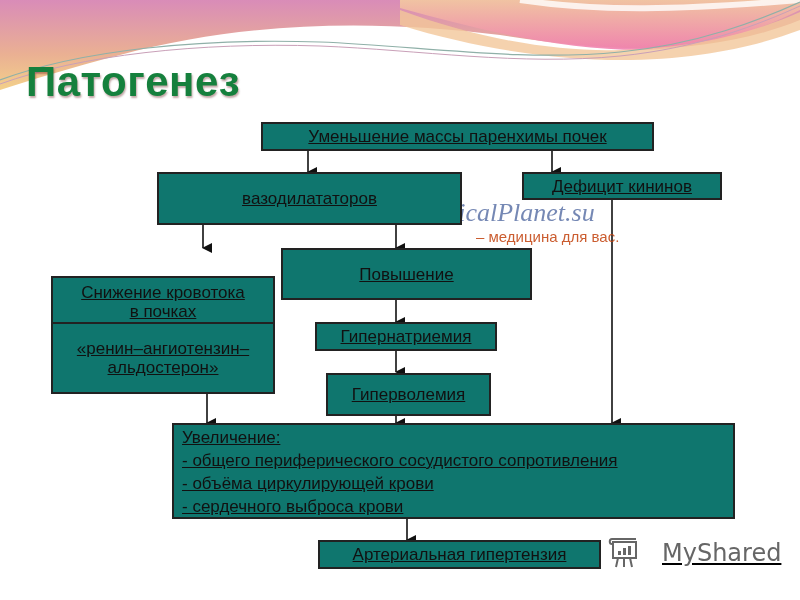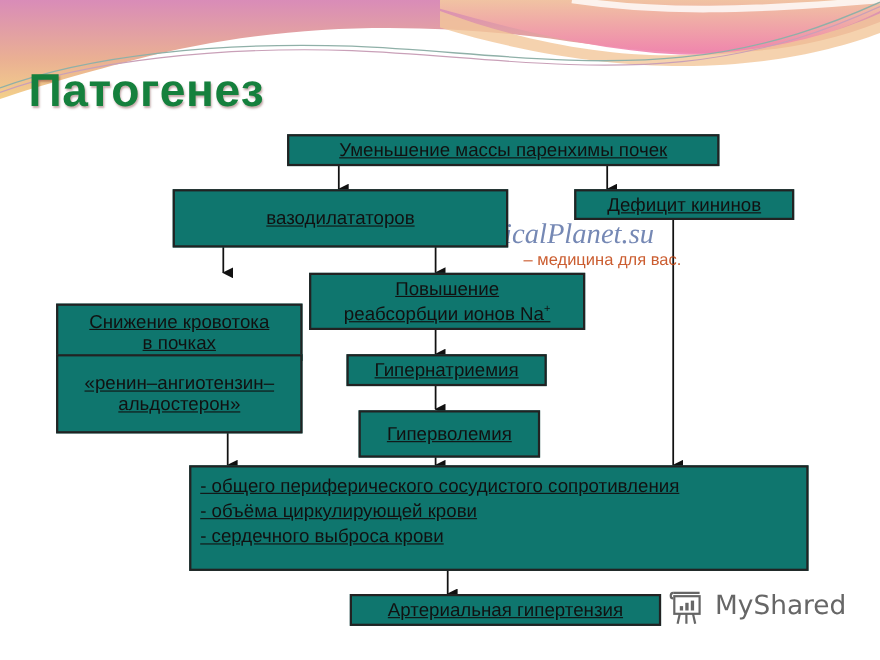--- a/index.html
+++ b/index.html
@@ -5,21 +5,21 @@
   html, body { margin:0; padding:0; }
   body { width:800px; height:600px; position:relative; overflow:hidden; background:#ffffff; font-family:"Liberation Sans", sans-serif; }
   .bg { position:absolute; left:0; top:0; width:800px; height:600px; }
   .title { position:absolute; left:26px; top:58px; font-family:"Liberation Sans", sans-serif; font-weight:bold; font-size:42px; color:#15803d; letter-spacing:0.5px; text-shadow:1px 2px 2px rgba(80,0,0,0.35); }
   .box { position:absolute; border:2px solid #222; background:#0f766e; color:#111; font-family:"Liberation Sans", sans-serif; font-size:17px; line-height:19px; text-align:center; box-sizing:border-box; display:flex; flex-direction:column; justify-content:center;text-decoration:underline; }
   .box.left { text-align:left; padding-left:8px; justify-content:flex-start; padding-top:3px; }
   .box span { display:block; white-space:nowrap; }
   .arrows { position:absolute; left:0; top:0; width:800px; height:600px; pointer-events:none; }
   .wm1 { position:absolute; left:412px; top:198px; font-family:"Liberation Serif", serif; font-style:italic; font-size:26px; color:#5e74a8; opacity:0.85; white-space:nowrap; }
   .wm2 { position:absolute; left:476px; top:228px; font-family:"Liberation Sans", sans-serif; font-size:15px; color:#c2410c; opacity:0.85; white-space:nowrap; }
-  .myshared { position:absolute; left:608px; top:536px; display:flex; gap:10px; }
+  .myshared { position:absolute; left:608px; top:536px; display:flex; align-items:center; gap:22px;text-decoration:underline; }
   .myshared-text { font-family:"DejaVu Sans", sans-serif; font-size:24px; color:#666; }
   sup { font-size:10px; }
 </style>
 </head>
 <body>
 
 <svg class="bg" viewBox="0 0 800 600">
   <defs>
     <linearGradient id="gPink" x1="0" y1="0" x2="0" y2="1">
       <stop offset="0" stop-color="#e0a0c0"></stop>
@@ -93,37 +93,37 @@
   <span>Дефицит кининов</span>
 </div>
 
 <div class="box" style="left:51px;top:248px;width:224px;height:52px;margin-top:28px;">
   <span>Снижение кровотока</span>
   <span>в почках</span>
 </div>
 
 <div class="box" style="left:281px;top:248px;width:251px;height:52px;">
   <span>Повышение</span>
-  <span><span style="display:inline;">реабсорбции ионов Na</span><sup>+</sup></span>
 </div>
 
 <div class="box" style="left:51px;top:322px;width:224px;height:72px;">
   <span>«ренин–ангиотензин–</span>
   <span>альдостерон»</span>
 </div>
 
 <div class="box" style="left:315px;top:322px;width:182px;height:29px;">
   <span>Гипернатриемия</span>
 </div>
 
 <div class="box" style="left:326px;top:373px;width:165px;height:43px;">
   <span>Гиперволемия</span>
 </div>
 
 <div class="box left" style="left:172px;top:423px;width:563px;height:96px;">
+  <span>Увеличение:</span>
   <span style="margin-top:4px;">- общего периферического сосудистого сопротивления</span>
   <span style="margin-top:4px;">- объёма циркулирующей крови</span>
   <span style="margin-top:4px;">- сердечного выброса крови</span>
 </div>
 
 <div class="box" style="left:302px;top:540px;width:283px;height:29px;margin-left:16px;">
   <span>Артериальная гипертензия</span>
 </div>
 
 <div class="myshared">

